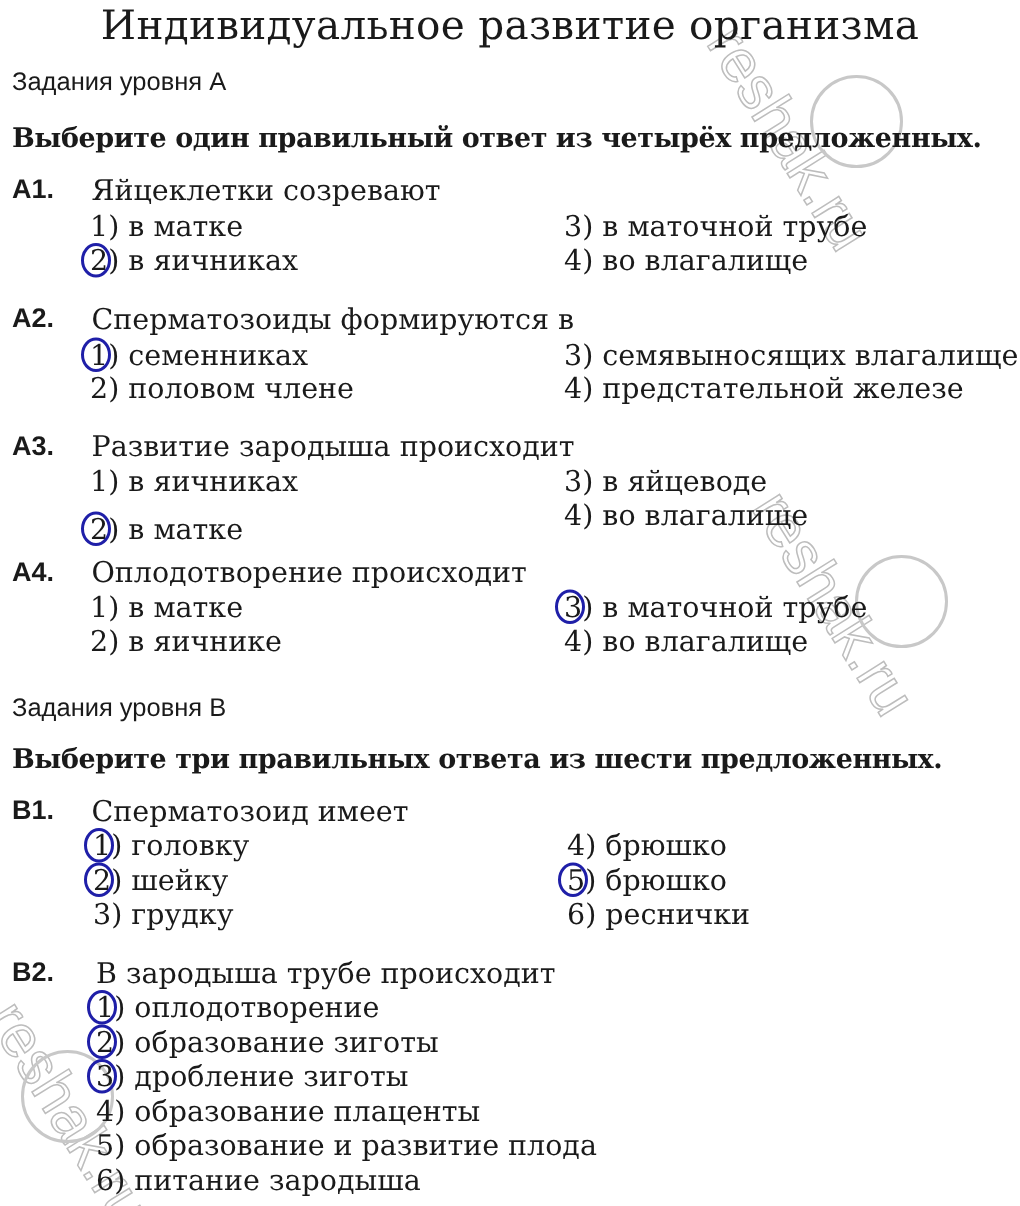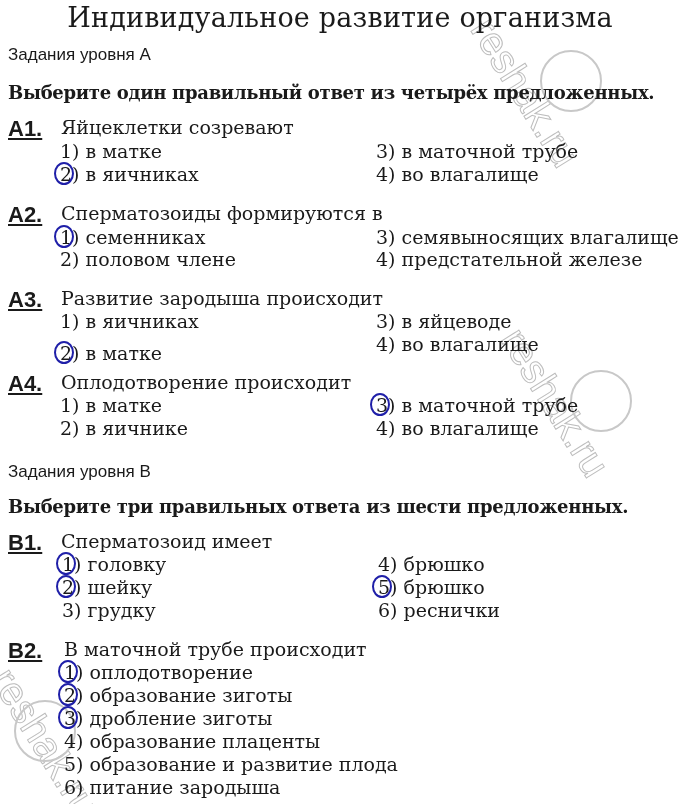--- a/index.html
+++ b/index.html
@@ -2,21 +2,21 @@
 <html><head>
 <meta charset="utf-8">
 <style>
   html, body { margin: 0; padding: 0; }
   body { width: 680px; height: 804px; background: #ffffff; position: relative; overflow: hidden; color: #1a1a1a; }
   .serif { font-family: "DejaVu Serif", "Liberation Serif", serif; }
   .sans { font-family: "Liberation Sans", "DejaVu Sans", sans-serif; }
   .title { position: absolute; left: 0; width: 680px; top: 2px; text-align: center; font-size: 27px; letter-spacing: 0.2px; }
   .section { position: absolute; left: 8px; font-size: 17px; font-weight: normal; }
   .instr { position: absolute; left: 8px; font-size: 18px; font-weight: bold; white-space: nowrap; letter-spacing: -0.3px; }
-  .qnum { position: absolute; left: 8px; font-size: 22px; font-weight: bold; text-decoration: underline; }
+  .qnum { position: absolute; left: 8px; font-size: 18px; font-weight: bold; }
   .qtext { position: absolute; left: 61px; font-size: 19px; white-space: nowrap; }
   .opt { position: absolute; font-size: 19px; white-space: nowrap; }
   .opt .n { position: relative; display: inline-block; }
   .circle { position: absolute; left: -6px; top: -1px; width: 20px; height: 23px; border: 2px solid #1f1fa8; border-radius: 50%; box-sizing: border-box; }
   .wm { position: absolute; color: transparent; -webkit-text-stroke: 1px #bdbdbd; font-family: "Liberation Sans", sans-serif; font-size: 40px; transform-origin: left top; pointer-events: none; }
   .wm-c { position: absolute; border: 2px solid #c8c8c8; border-radius: 50%; pointer-events: none; }
 </style>
 </head>
 <body>
 
@@ -66,19 +66,19 @@
 <div class="qnum sans" style="top:530px;">В1.</div>
 <div class="qtext serif" style="top:530px;">Сперматозоид имеет</div>
 <div class="opt serif" style="left:62px; top:553px;"><span class="n"><span>1)</span><span class="circle"></span></span> <span>головку</span></div>
 <div class="opt serif" style="left:62px; top:576px;"><span class="n"><span>2)</span><span class="circle"></span></span> <span>шейку</span></div>
 <div class="opt serif" style="left:62px; top:599px;"><span class="n">3)</span> <span>грудку</span></div>
 <div class="opt serif" style="left:378px; top:553px;"><span class="n">4)</span> <span>брюшко</span></div>
 <div class="opt serif" style="left:378px; top:576px;"><span class="n"><span>5)</span><span class="circle"></span></span> <span>брюшко</span></div>
 <div class="opt serif" style="left:378px; top:599px;"><span class="n">6)</span> <span>реснички</span></div>
 
 <div class="qnum sans" style="top:638px;">В2.</div>
-<div class="qtext serif" style="left:64px; top:638px;">В маточной трубе происходит</div>
+<div class="qtext serif" style="left:64px; top:638px;">В зародыша трубе происходит</div>
 <div class="opt serif" style="left:64px; top:661px;"><span class="n"><span>1)</span><span class="circle"></span></span> <span>оплодотворение</span></div>
 <div class="opt serif" style="left:64px; top:684px;"><span class="n"><span>2)</span><span class="circle"></span></span> <span>образование зиготы</span></div>
 <div class="opt serif" style="left:64px; top:707px;"><span class="n"><span>3)</span><span class="circle"></span></span> <span>дробление зиготы</span></div>
 <div class="opt serif" style="left:64px; top:730px;"><span class="n">4)</span> <span>образование плаценты</span></div>
 <div class="opt serif" style="left:64px; top:753px;"><span class="n">5)</span> <span>образование и развитие плода</span></div>
 <div class="opt serif" style="left:64px; top:776px;"><span class="n">6)</span> <span>питание зародыша</span></div>
 
 </body></html>

